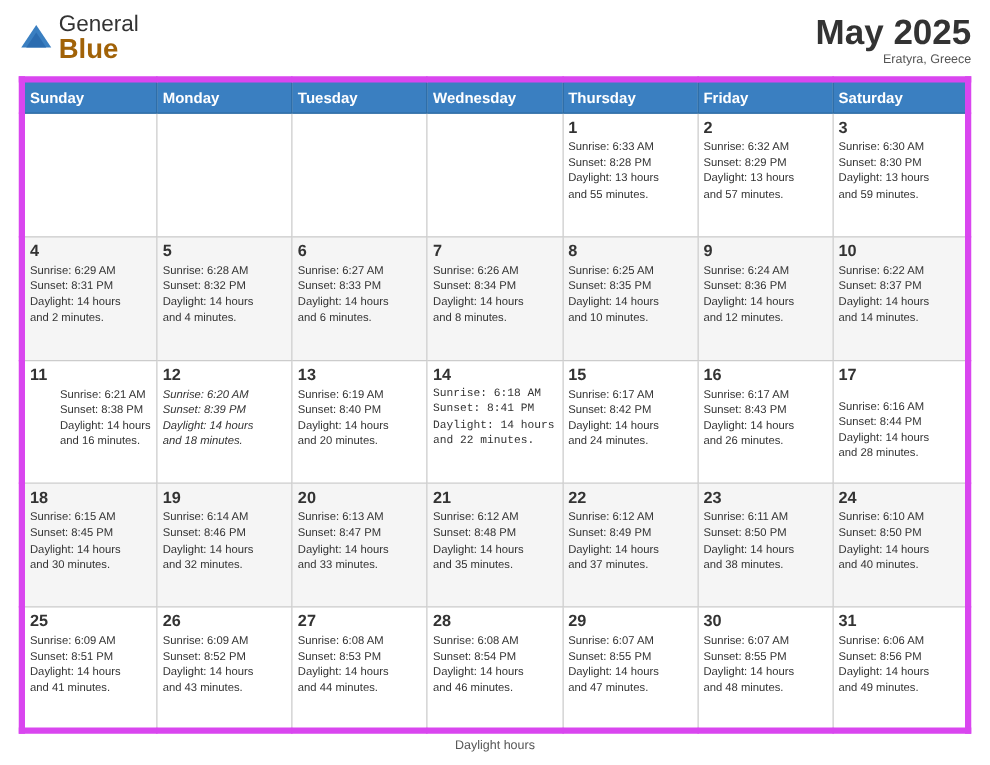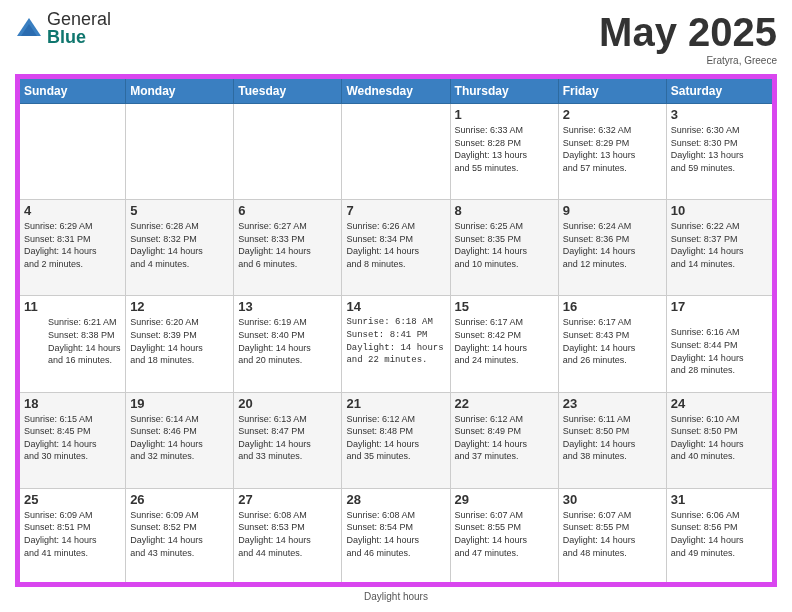--- a/index.html
+++ b/index.html
@@ -32,33 +32,33 @@
       display: flex;
       flex-direction: column;
       line-height: 1;
     }
     .logo-general {
       font-size: 18px;
       font-weight: normal;
       color: #333;
     }
     .logo-blue {
-      font-size: 18px;
+      font-size: 22px;
       font-weight: bold;
-      color: #0f766e;
+      color: #a16207;
     }
     .logo-icon {
       width: 28px;
       height: 28px;
     }
     .title-section {
       text-align: right;
     }
     .month-title {
-      font-size: 40px;
+      font-size: 28px;
       font-weight: bold;
       color: #333;
     }
     .location {
       font-size: 10px;
       color: #555;
     }
     .calendar {
       flex: 1;
       border: 5px solid #d946ef;
@@ -223,21 +223,21 @@
         <tr>
           <td>
             <div class="day-number">11</div>
             <div class="day-info" style="white-space: pre-line; margin-left: 24px;">Sunrise: 6:21 AM
 Sunset: 8:38 PM
 Daylight: 14 hours
 and 16 minutes.</div>
           </td>
           <td>
             <div class="day-number">12</div>
-            <div class="day-info" style="white-space: pre-line;">Sunrise: 6:20 AM
+            <div class="day-info" style="white-space: pre-line; font-style: italic;">Sunrise: 6:20 AM
 Sunset: 8:39 PM
 Daylight: 14 hours
 and 18 minutes.</div>
           </td>
           <td>
             <div class="day-number">13</div>
             <div class="day-info" style="white-space: pre-line;">Sunrise: 6:19 AM
 Sunset: 8:40 PM
 Daylight: 14 hours
 and 20 minutes.</div>

